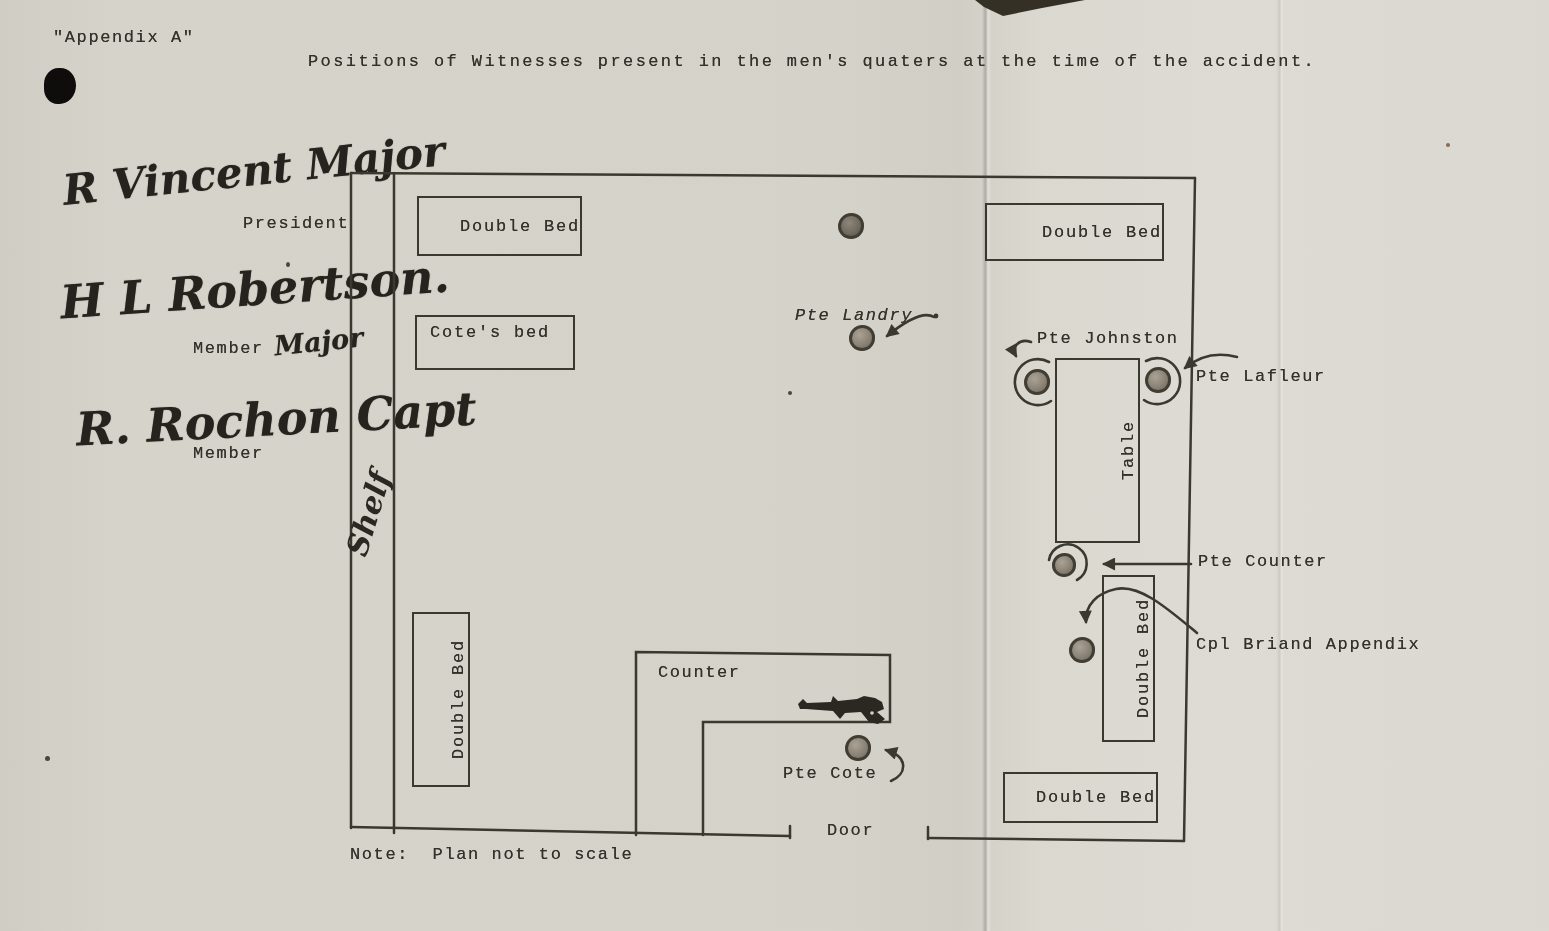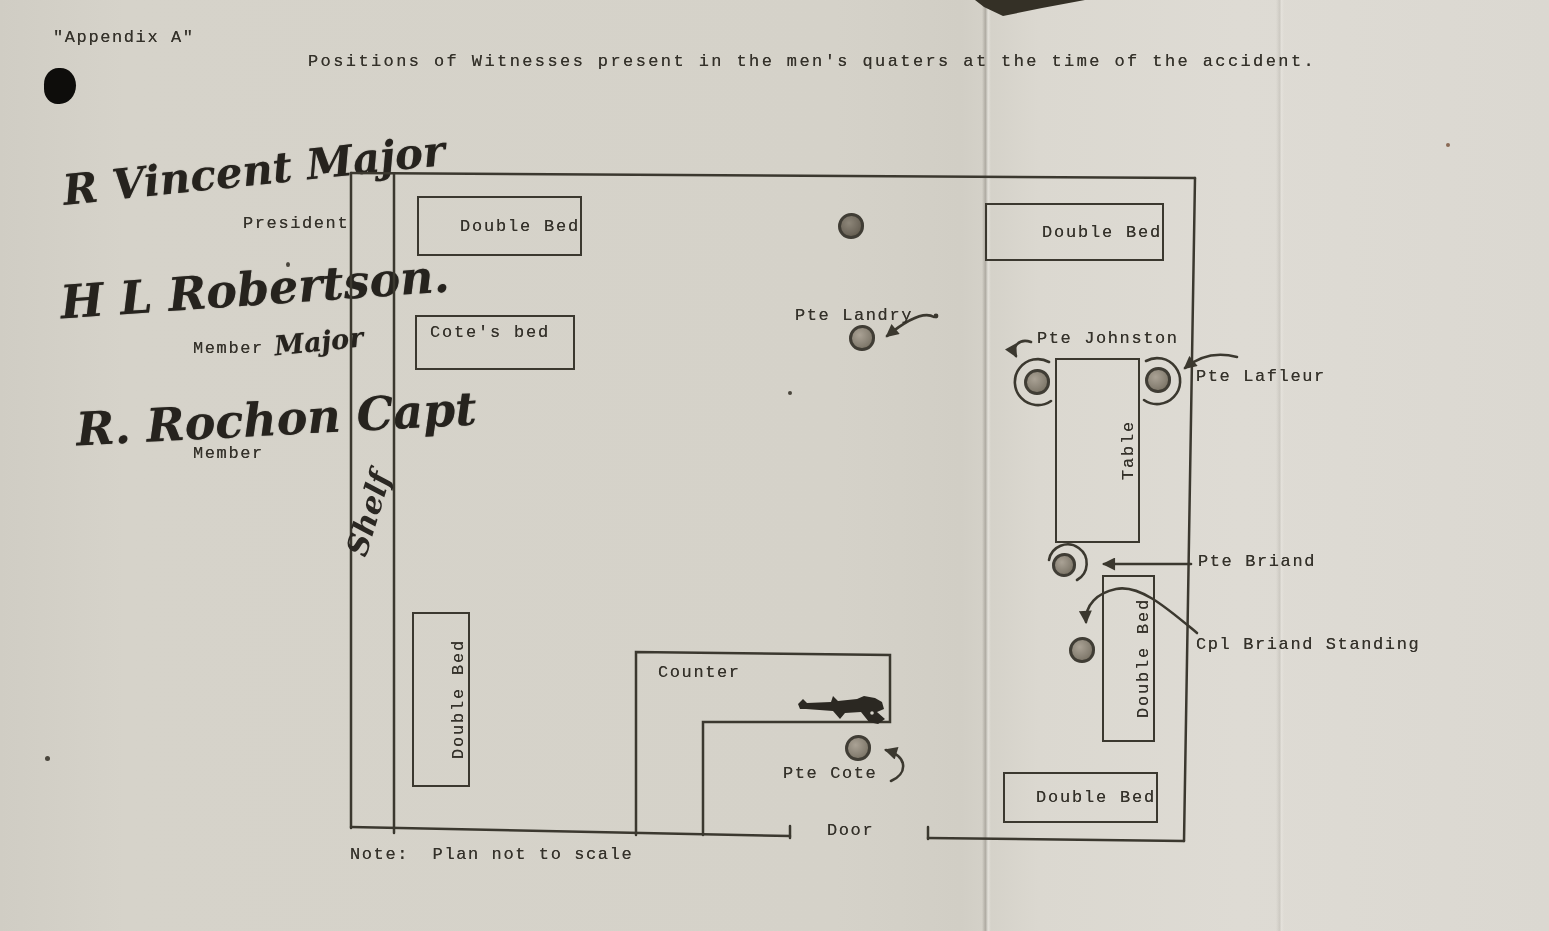--- a/index.html
+++ b/index.html
@@ -179,23 +179,23 @@
 
   <div class="typed" style="left:658px;top:663px;text-align:center;">Counter</div>
 
   <div class="dot" style="left:849px;top:325px;"></div>
   <div class="dot" style="left:1024px;top:369px;"></div>
   <div class="dot" style="left:1145px;top:367px;"></div>
   <div class="dot" style="left:1052px;top:553px;width:24px;height:24px;"></div>
   <div class="dot" style="left:1069px;top:637px;"></div>
   <div class="dot" style="left:845px;top:735px;"></div>
 
-  <div class="typed" style="left:795px;top:306px;">Pte Landry</div>
+  <div class="typed" style="left:795px;top:306px;font-style:italic;">Pte Landry</div>
   <div class="typed" style="left:1037px;top:329px;">Pte Johnston</div>
   <div class="typed" style="left:1196px;top:367px;">Pte Lafleur</div>
-  <div class="typed" style="left:1198px;top:552px;">Pte Briand</div>
-  <div class="typed" style="left:1196px;top:635px;">Cpl Briand Standing</div>
+  <div class="typed" style="left:1198px;top:552px;">Pte Counter</div>
+  <div class="typed" style="left:1196px;top:635px;">Cpl Briand Appendix</div>
   <div class="typed" style="left:783px;top:764px;">Pte Cote</div>
 
   <div class="typed" style="left:827px;top:821px;">Door</div>
   <div class="typed" style="left:350px;top:845px;">Note:  Plan not to scale</div>
 
 </div>
 
 </body></html>

